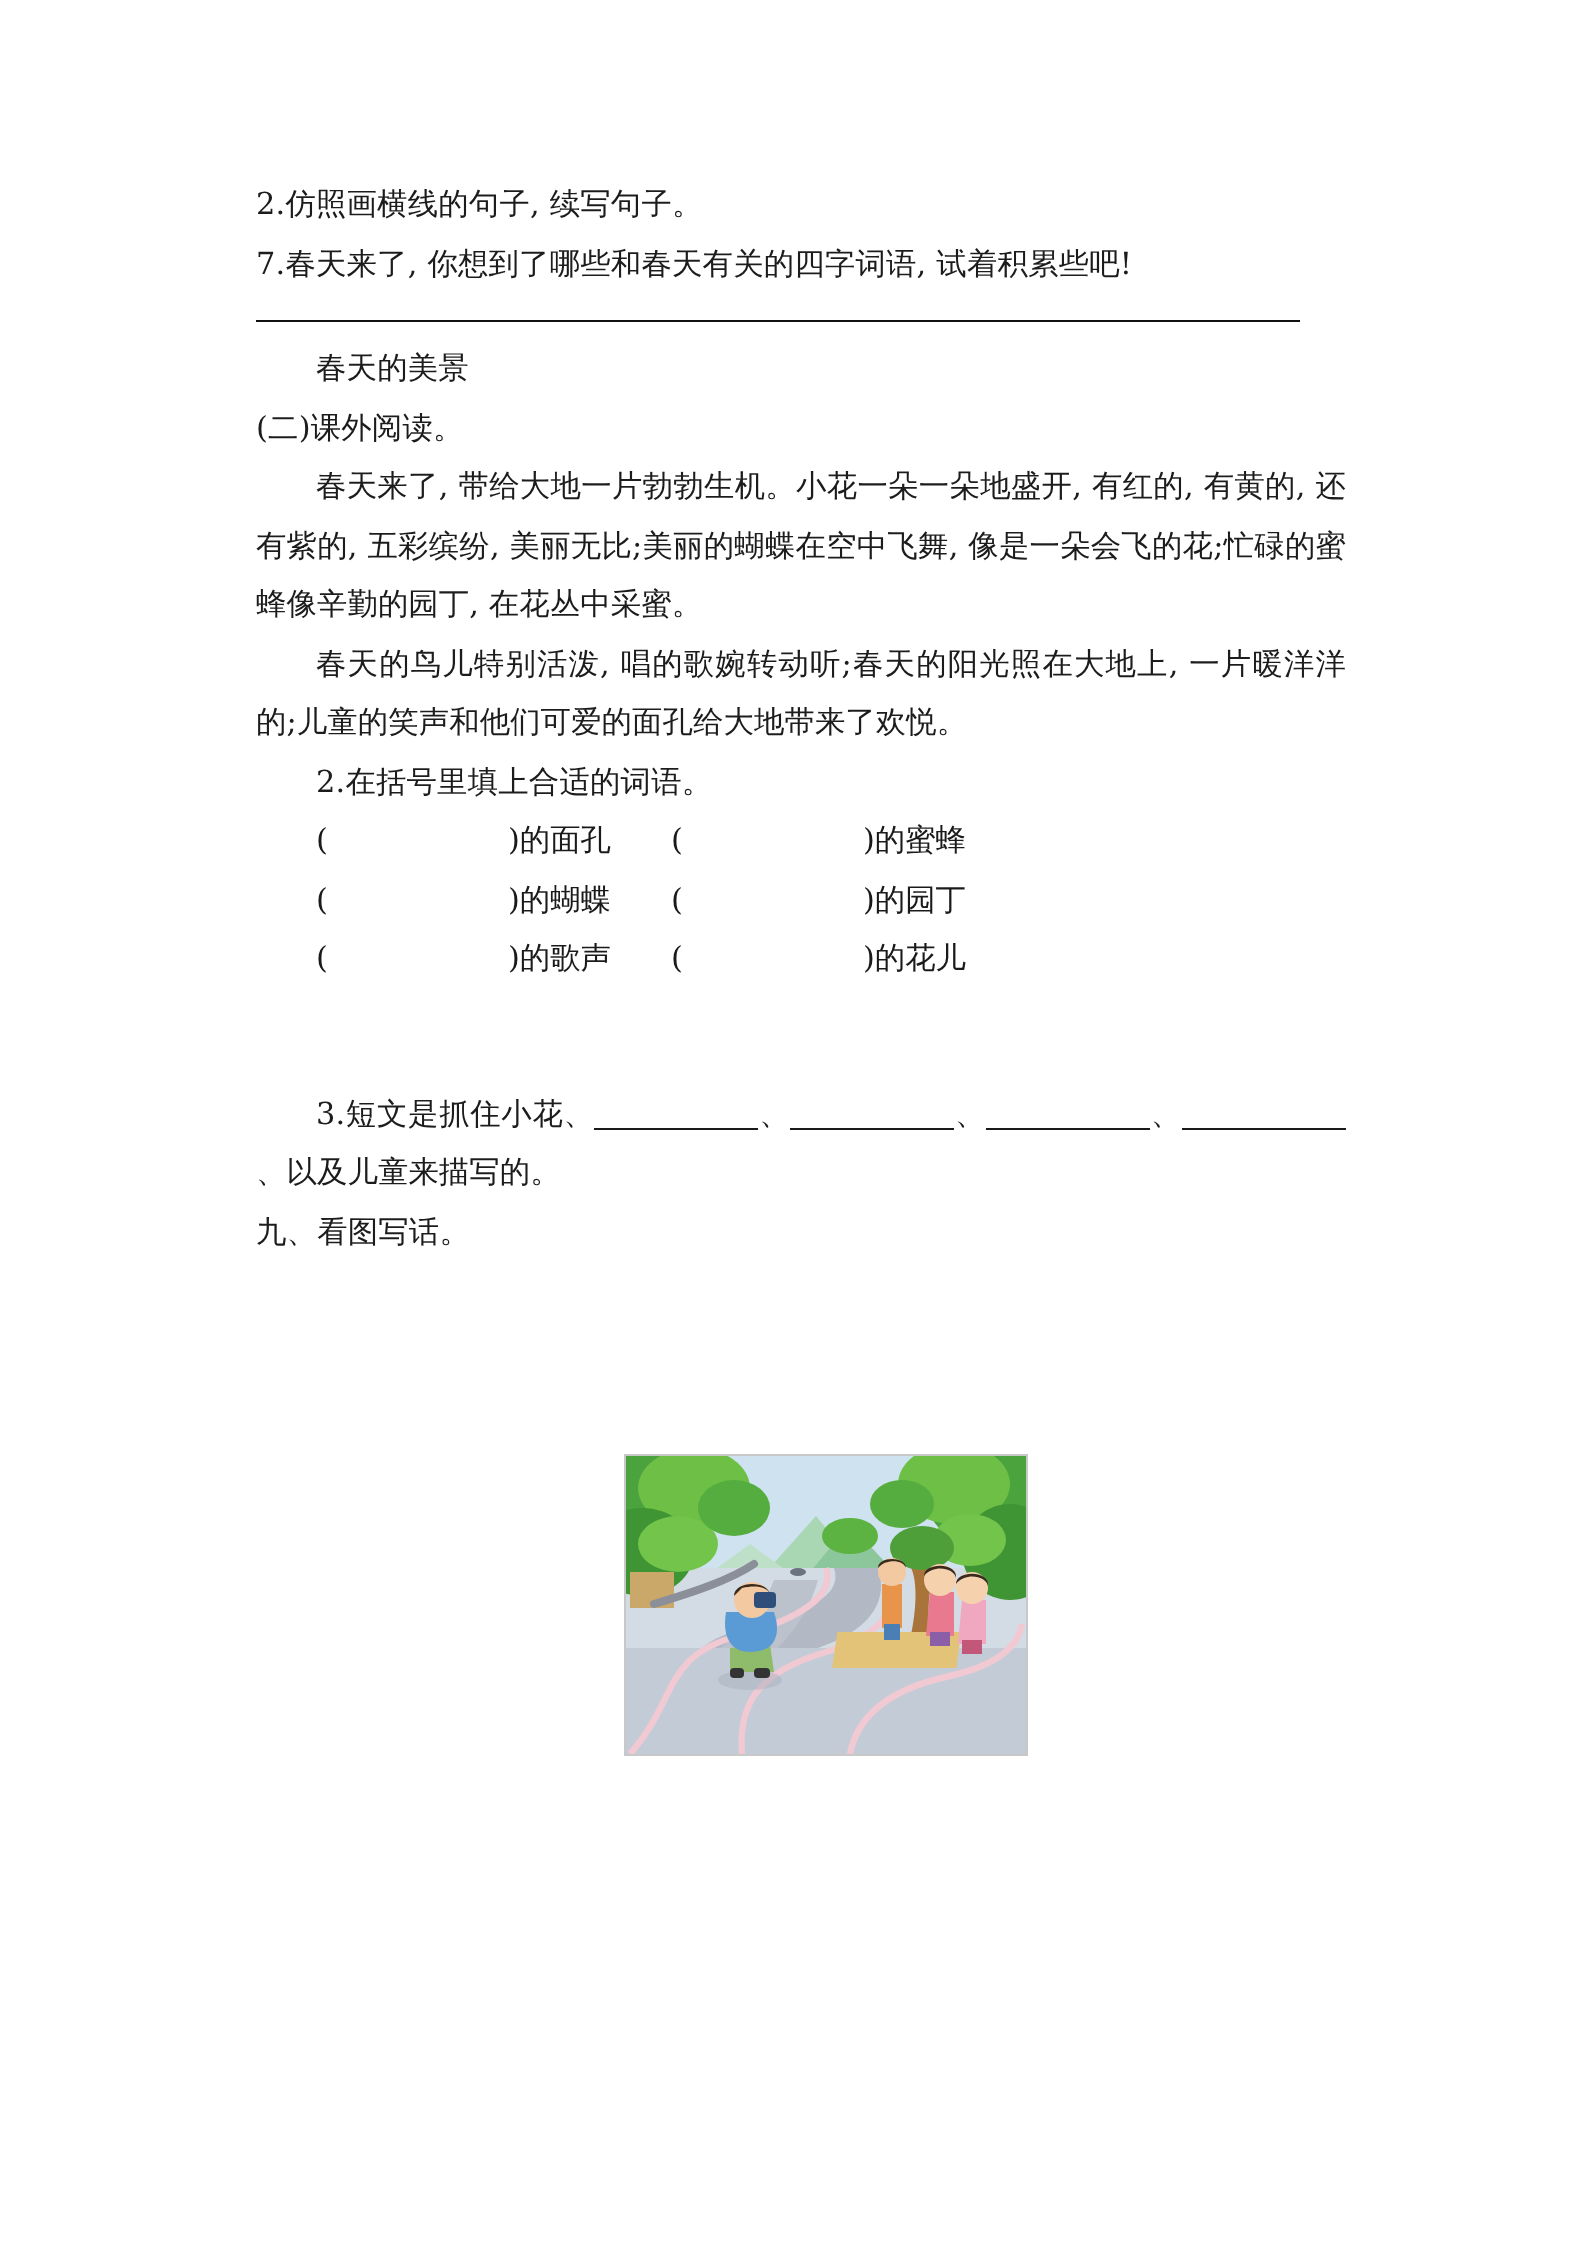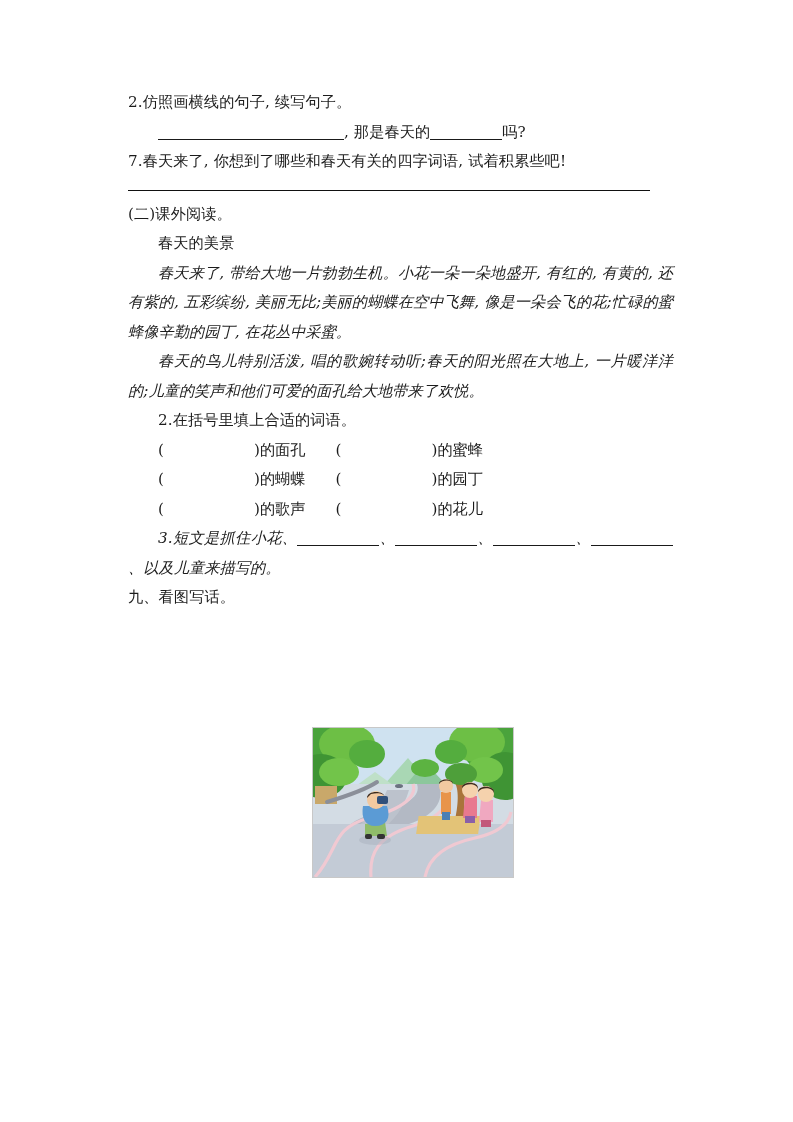--- a/index.html
+++ b/index.html
@@ -35,21 +35,20 @@
     letter-spacing: 0.1px;
     white-space: nowrap;
   }
   .para {
     font-size: 15.2px;
     line-height: 29.5px;
     color: #1c1c1c;
     text-align: justify;
     text-justify: inter-ideograph;
     letter-spacing: 0.05px;
-    font-style: italic;
   }
   .indent2 { text-indent: 30px; }
   .pad-left { padding-left: 30px; }
 
   
   .blank {
     display: inline-block;
     border-bottom: 1.4px solid #1a1a1a;
     vertical-align: -3px;
     height: 15px;
@@ -99,52 +98,49 @@
 </style>
 </head>
 <body>
 
 <div class="page">
 
   <div class="content">
 
     <div class="line">2.仿照画横线的句子, 续写句子。</div>
 
-    <div class="line pad-left">
-      <span class="blank b-xl"></span><span>, 那是春天的</span><span class="blank b-md"></span><span>吗?</span>
-    </div>
 
     <div class="line">7.春天来了, 你想到了哪些和春天有关的四字词语, 试着积累些吧!</div>
 
     <div class="rule"></div>
 
+    <div class="line pad-left">春天的美景</div>
+
     <div class="line">(二)课外阅读。</div>
-
-    <div class="line pad-left">春天的美景</div>
 
     <div class="para indent2">春天来了, 带给大地一片勃勃生机。小花一朵一朵地盛开, 有红的, 有黄的, 还有紫的, 五彩缤纷, 美丽无比;美丽的蝴蝶在空中飞舞, 像是一朵会飞的花;忙碌的蜜蜂像辛勤的园丁, 在花丛中采蜜。</div>
 
     <div class="para indent2">春天的鸟儿特别活泼, 唱的歌婉转动听;春天的阳光照在大地上, 一片暖洋洋的;儿童的笑声和他们可爱的面孔给大地带来了欢悦。</div>
 
 
     <div class="line pad-left">2.在括号里填上合适的词语。</div>
 
     <div class="paren-row">
       <span class="paren"><span class="pl">(</span><span class="inner"></span></span><span>)的面孔</span><span class="paren-gap"></span><span class="paren"><span class="pl">(</span><span class="inner"></span></span><span>)的蜜蜂</span>
     </div>
 
     <div class="paren-row">
       <span class="paren"><span class="pl">(</span><span class="inner"></span></span><span>)的蝴蝶</span><span class="paren-gap"></span><span class="paren"><span class="pl">(</span><span class="inner"></span></span><span>)的园丁</span>
     </div>
 
     <div class="paren-row">
       <span class="paren"><span class="pl">(</span><span class="inner"></span></span><span>)的歌声</span><span class="paren-gap"></span><span class="paren"><span class="pl">(</span><span class="inner"></span></span><span>)的花儿</span>
     </div>
 
-    <div class="para" style="text-indent:30px;">
+    <div class="para" style="text-indent:30px;margin-top:48px;">
       <span>3.短文是抓住小花、</span><span class="blank b-item"></span><span>、</span><span class="blank b-item"></span><span>、</span><span class="blank b-item"></span><span>、</span><span class="blank b-item"></span><span>、</span><span>以及儿童来描写的。</span>
     </div>
 
     <div class="line">九、看图写话。</div>
 
 
   </div>
 
   <div class="figure-wrap">
     <svg width="200" height="149" viewBox="0 0 200 149">

